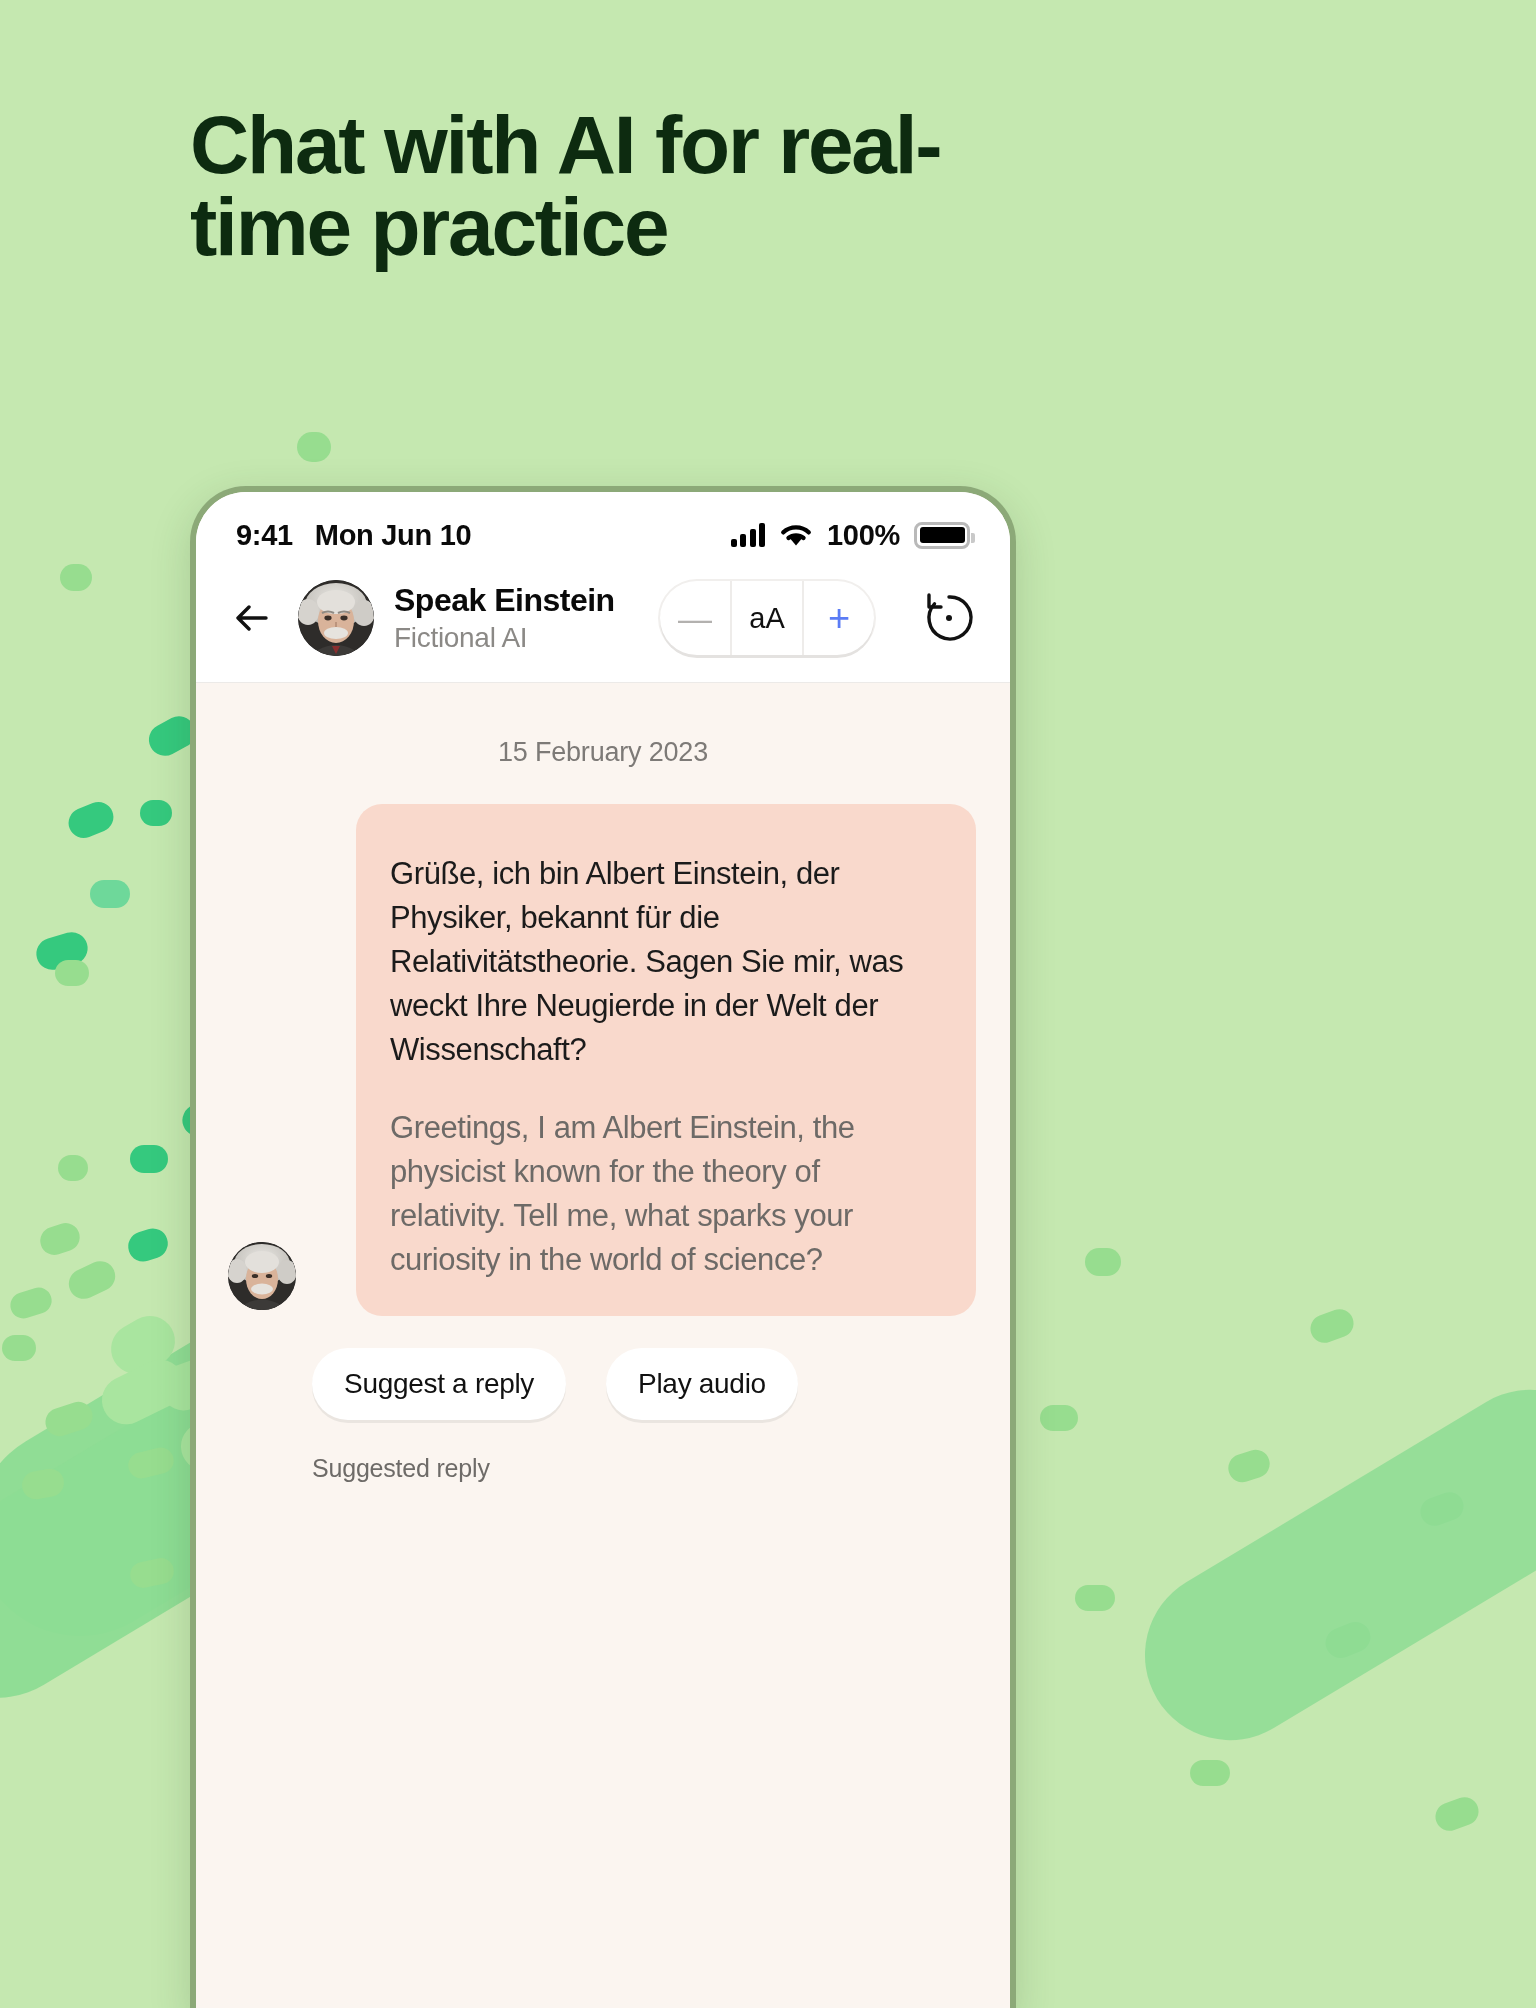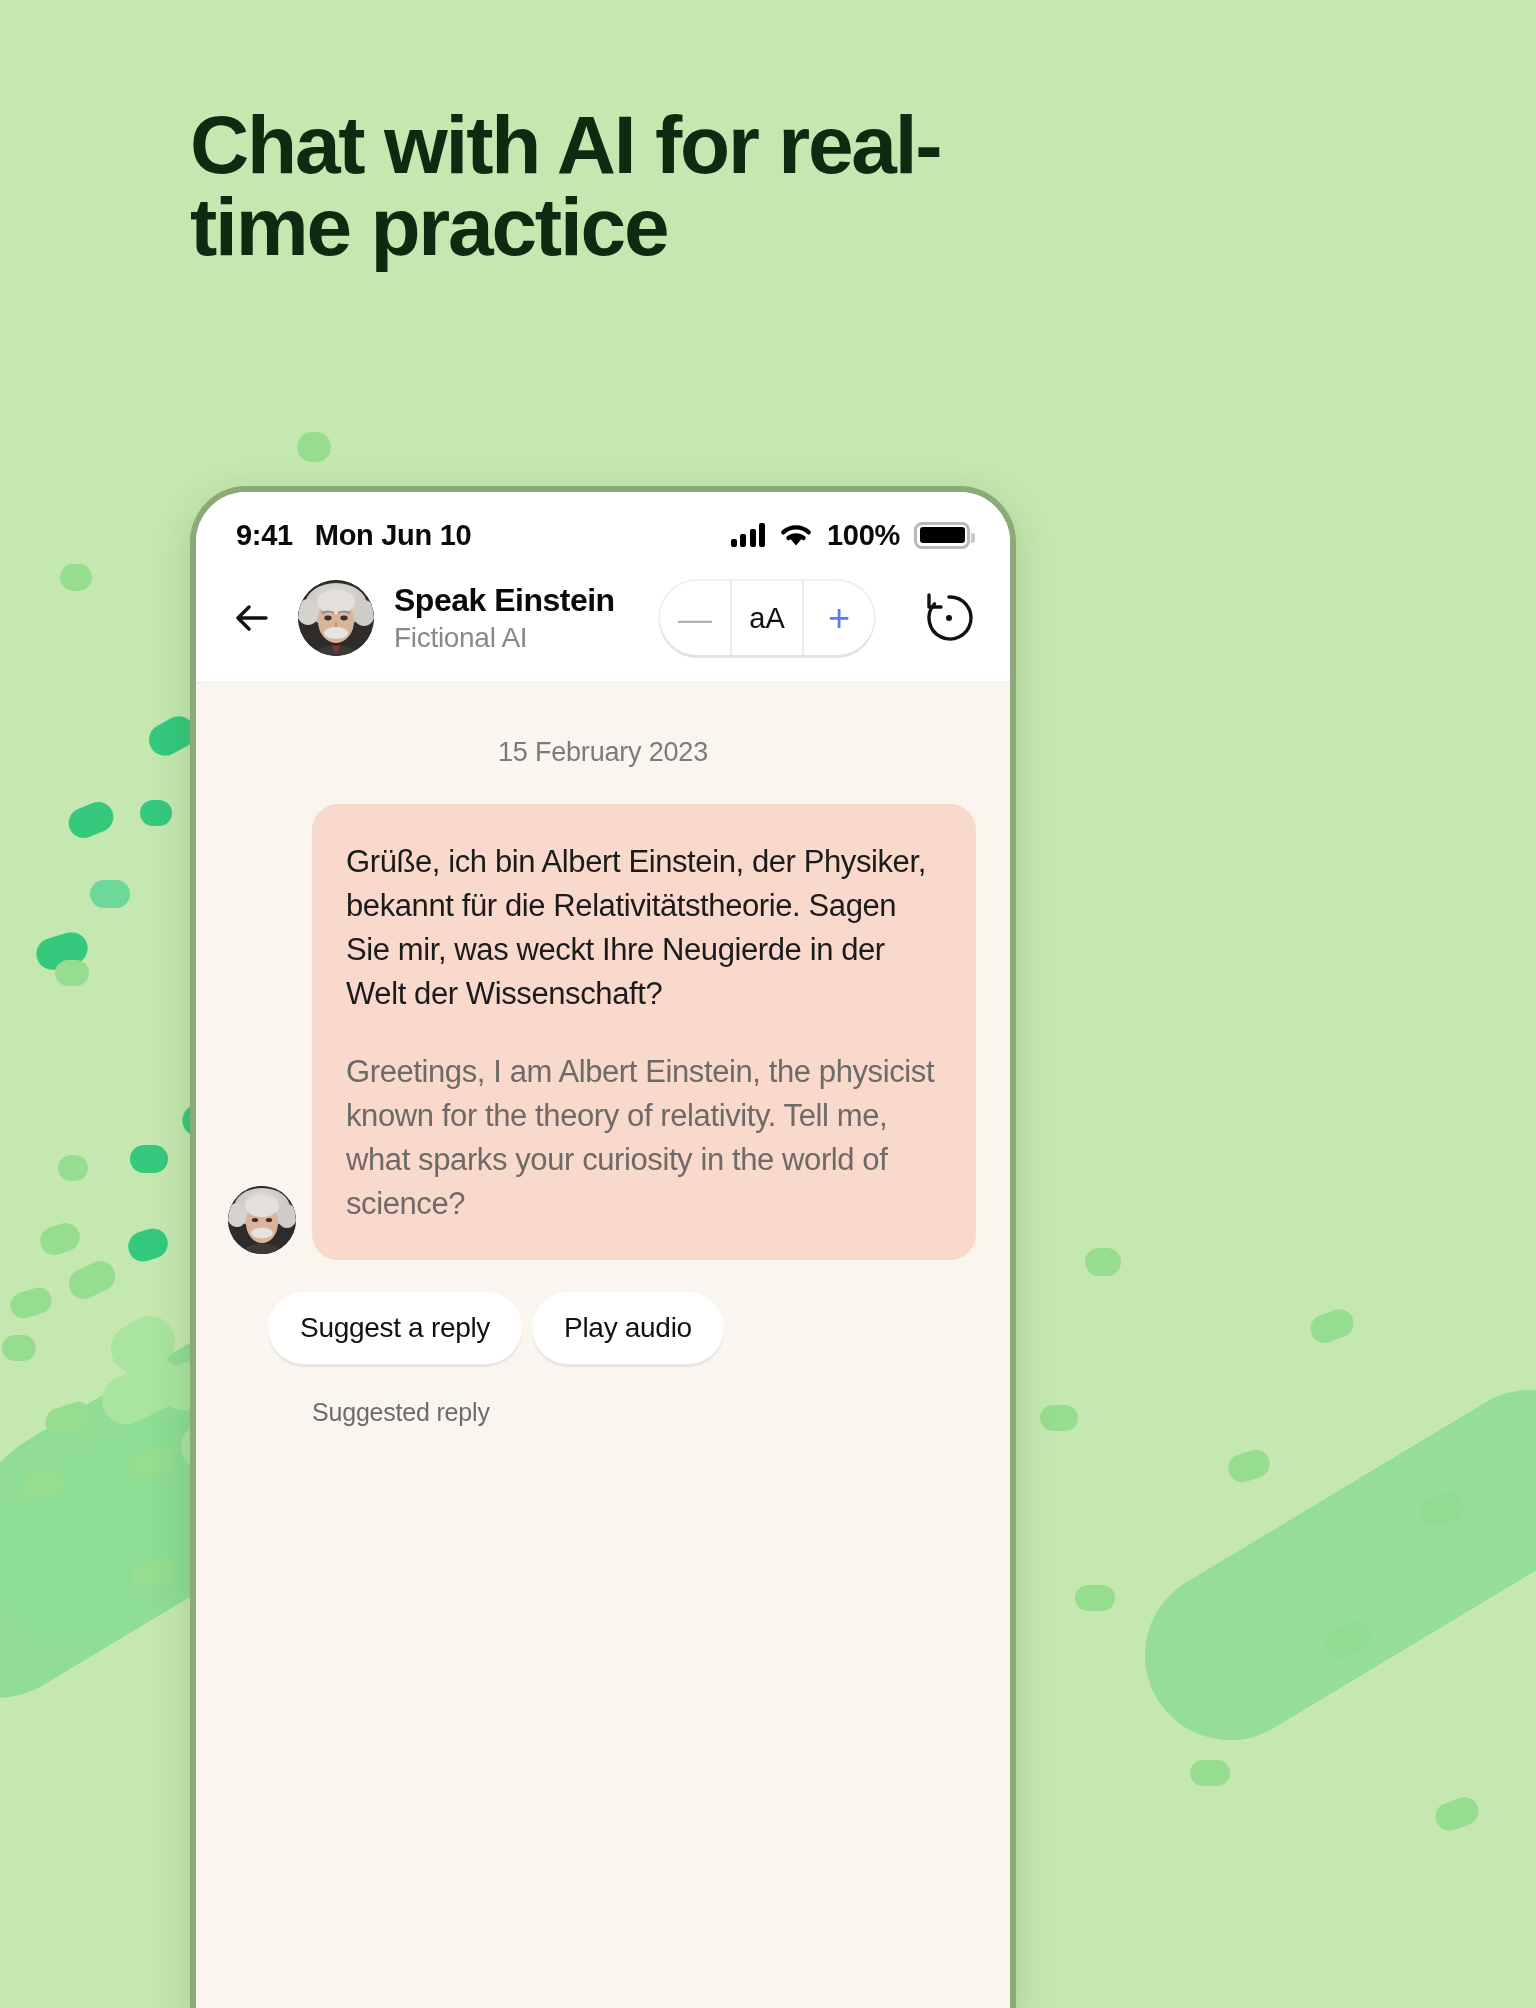--- a/index.html
+++ b/index.html
@@ -138,28 +138,29 @@
   }
   .msg-row{ display:flex; align-items:flex-end; padding:0 34px 0 32px; gap:16px; }
   .msg-avatar{
     width:68px; height:68px; border-radius:50%; overflow:hidden; flex:0 0 auto;
     background:#2a2a2a; margin-bottom:6px;
   }
   .msg-avatar svg{ display:block; width:100%; height:100%; }
   .bubble-ai{
     background:#f9d9cc;
     border-radius:26px;
-    padding:36px 34px 34px 34px;
+    padding:48px 34px 34px 34px;
     font-size:31px; line-height:1.42; color:#1b1b1b;
     letter-spacing:-0.4px;
     flex:1;
+    margin-left:44px;
   }
   .bubble-ai .tr{ color:#6d6a67; margin-top:34px; display:block; }
 
-  .actions{ display:flex; gap:10px; padding:32px 34px 0 72px; }
+  .actions{ display:flex; gap:40px; padding:32px 34px 0 116px; }
   .chip{
     background:#fff; border-radius:999px;
     padding:20px 32px;
     font-size:28px; font-weight:500; color:#111;
     letter-spacing:-0.3px; white-space:nowrap;
     box-shadow:0 3px 0 #eae5e0;
   }
   .sug-label{
     padding:34px 0 14px 116px;
     font-size:25px; color:#6e6b68; letter-spacing:-0.2px;

